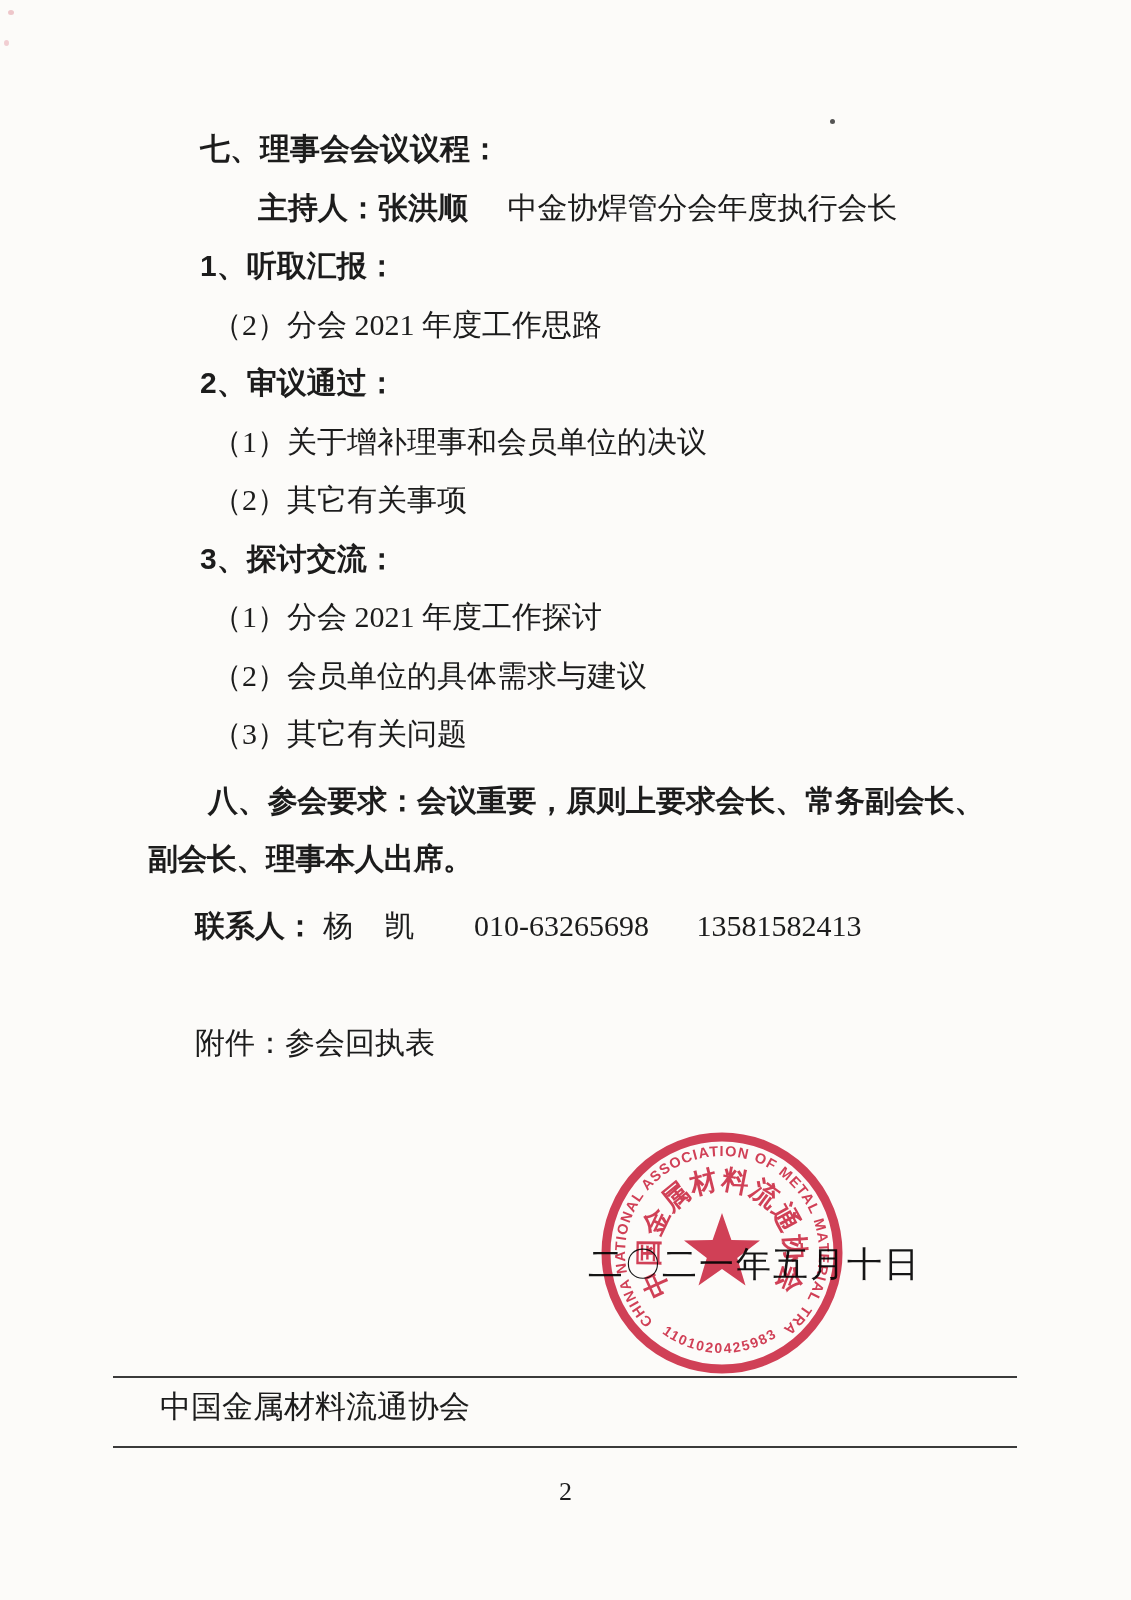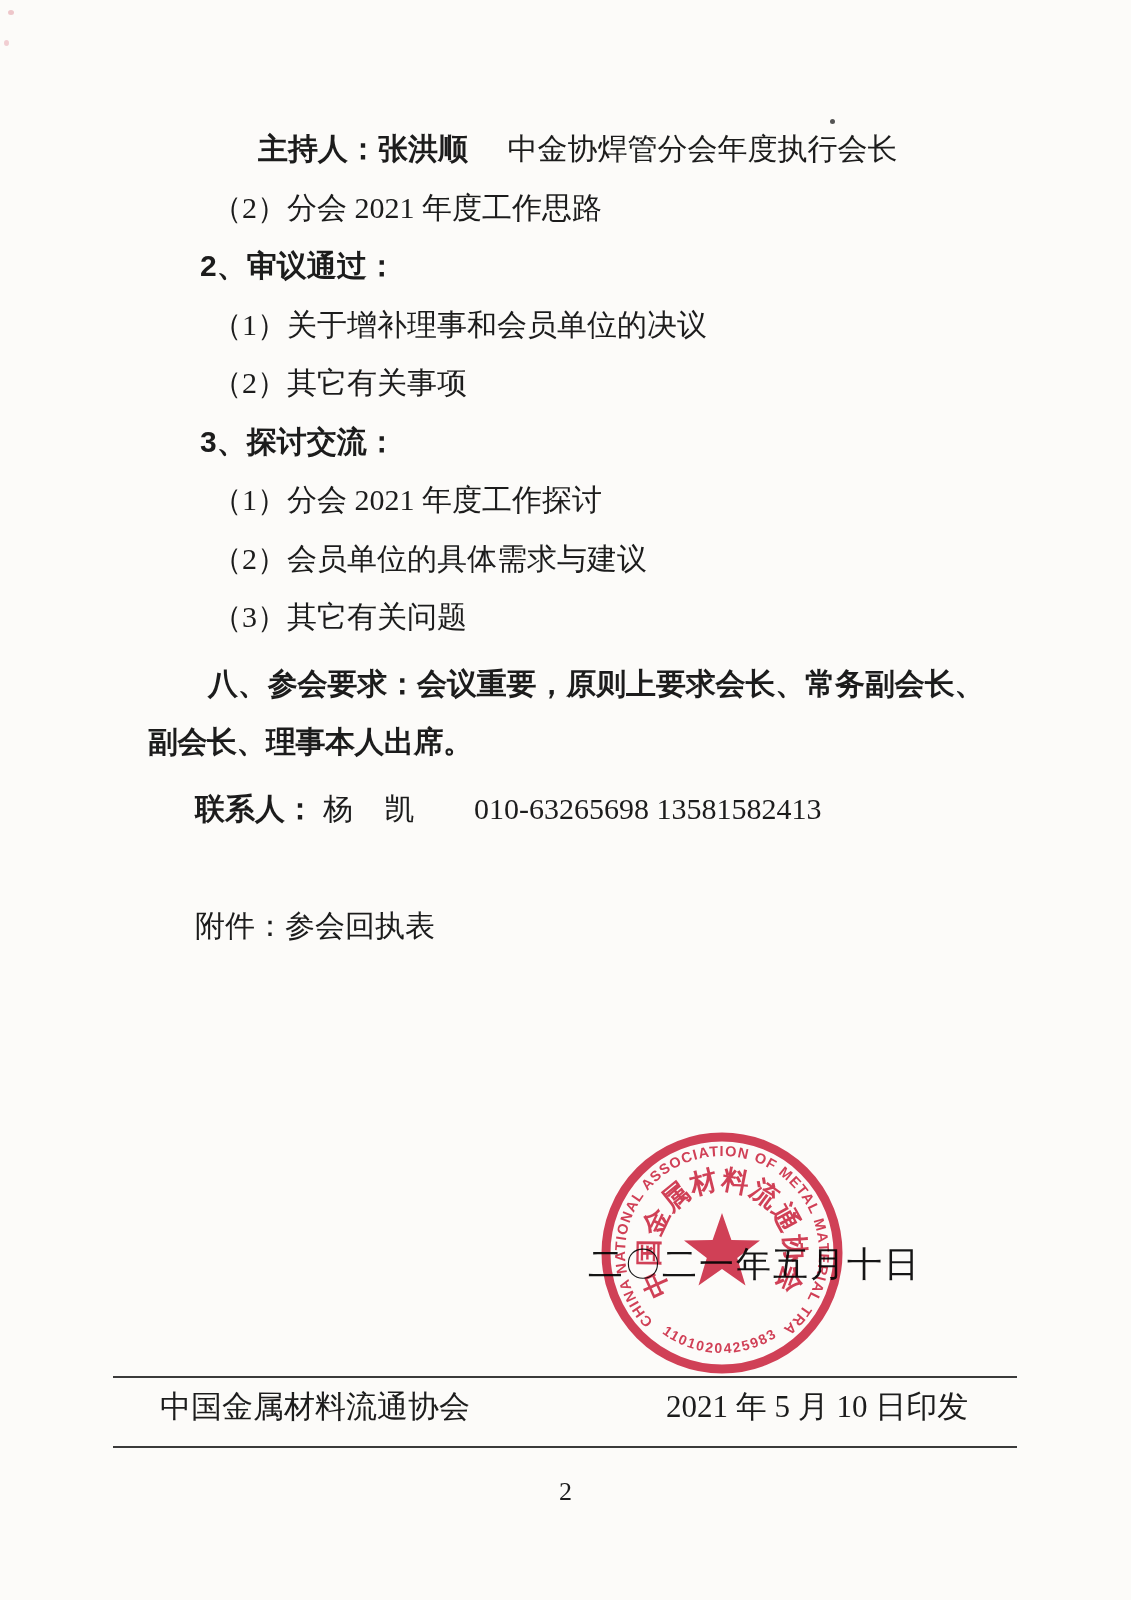--- a/index.html
+++ b/index.html
@@ -33,21 +33,21 @@
     text-indent:60px;
     text-align:justify;
     font-family:"Liberation Sans", sans-serif;
     font-weight:700;
     letter-spacing:-0.5px;
   }
   .contact { padding-left:55px; }
   .contact .label { font-family:"Liberation Sans", sans-serif; font-weight:700; }
   .contact .name { margin-left:8px; word-spacing:24px; }
   .contact .num1 { margin-left:52px; }
-  .contact .num2 { }
+  .contact .num2 { margin-left:40px; }
   .plain { padding-left:55px; }
   .spacer { height:58.5px; }
 
   .date-line {
     position:absolute;
     left:588px; top:1241px;
     font-size:35px;
     letter-spacing:2px;
     color:#151515;
     z-index:1;
@@ -79,26 +79,28 @@
 </head>
 <body>
 
 <div class="page">
 
   <span class="speck sp1"></span>
   <span class="speck sp2"></span>
   <span class="ink-dot"></span>
 
   <div class="content">
+    <div class="line h">七、理事会会议议程：</div>
 
     <div class="line host">
       <span class="label">主持人：张洪顺</span>
       <span class="title">中金协焊管分会年度执行会长</span>
     </div>
 
+    <div class="line h">1、听取汇报：</div>
     <div class="line sub">（2）分会 2021 年度工作思路</div>
 
     <div class="line h">2、审议通过：</div>
     <div class="line sub">（1）关于增补理事和会员单位的决议</div>
     <div class="line sub">（2）其它有关事项</div>
 
     <div class="line h">3、探讨交流：</div>
     <div class="line sub">（1）分会 2021 年度工作探讨</div>
     <div class="line sub">（2）会员单位的具体需求与建议</div>
     <div class="line sub">（3）其它有关问题</div>
@@ -133,18 +135,17 @@
       <textPath href="#ringCn">中国金属材料流通协会</textPath>
     </text>
     <text font-size="14" font-family="Liberation Sans, sans-serif" font-weight="700" letter-spacing="1.8" fill="#d0304a">
       <textPath href="#ringNum">1101020425983</textPath>
     </text>
     <polygon points="125,85 134.4,112.1 163,112.6 140.2,129.9 148.5,157.4 125,141 101.5,157.4 109.8,129.9 87,112.6 115.6,112.1" fill="#d0304a"></polygon>
   </svg>
 
   <div class="footer-rule fr1"></div>
   <div class="footer-org">中国金属材料流通协会</div>
-  <div class="footer-date">2021 年 5 月 10 日印发</div>
   <div class="footer-rule fr2"></div>
 
   <div class="page-num">2</div>
 
 </div>
 
 </body></html>

